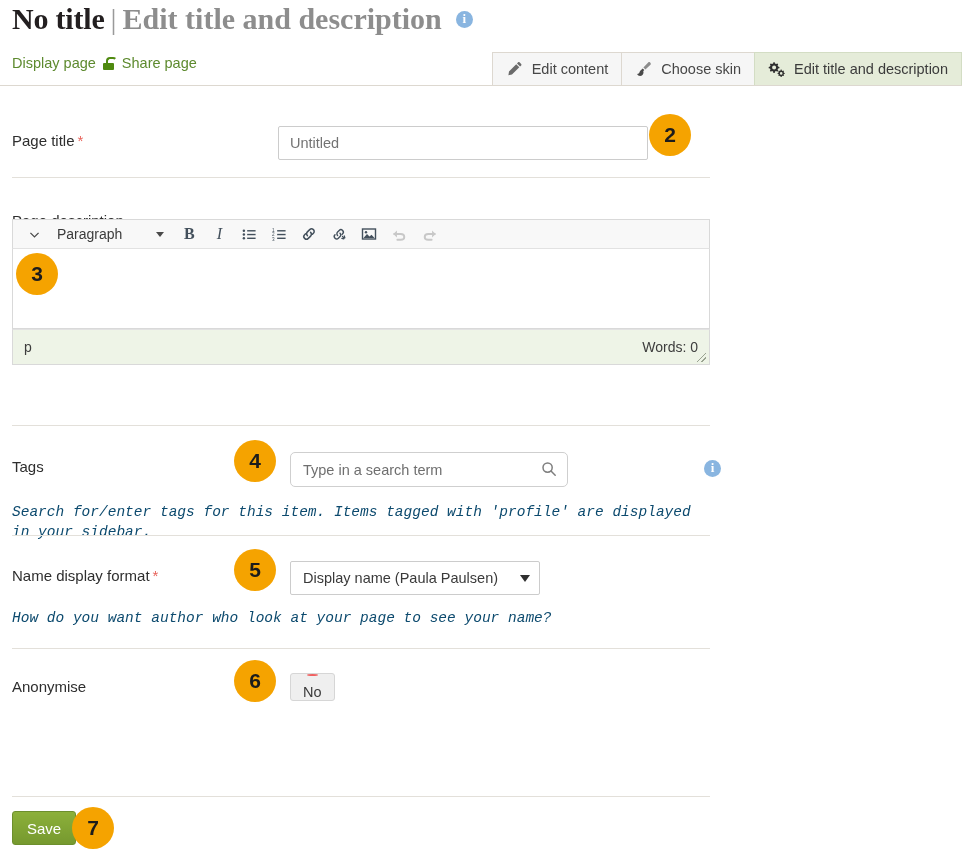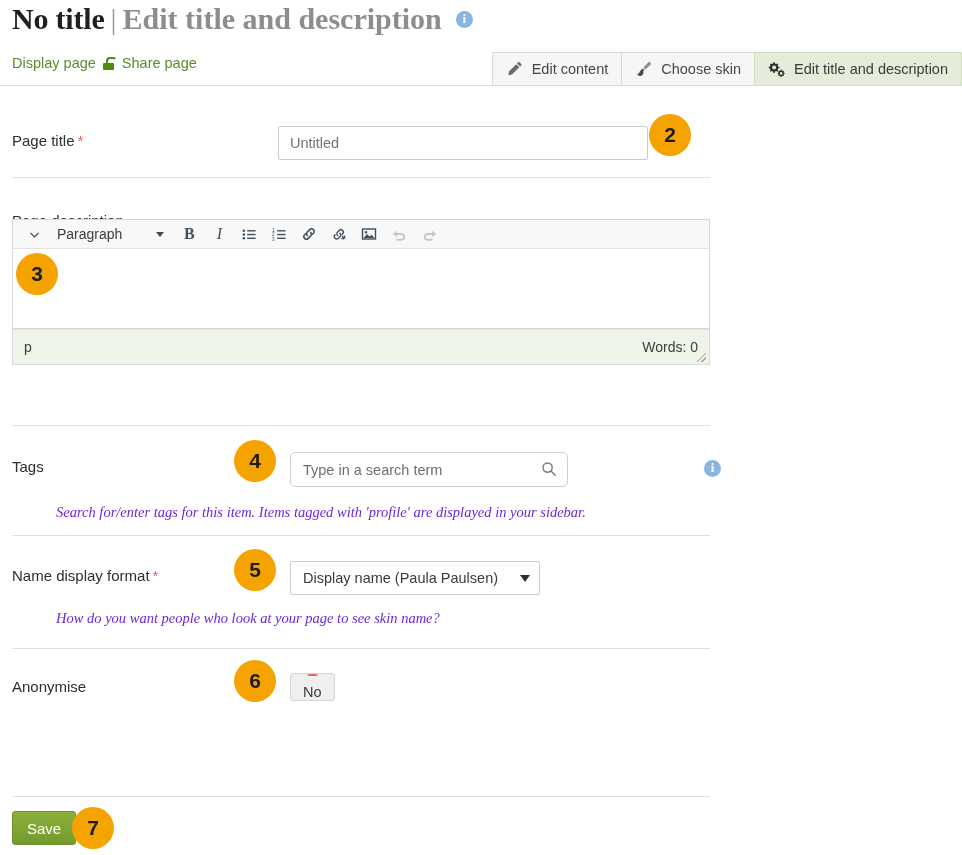--- a/index.html
+++ b/index.html
@@ -69,22 +69,22 @@
   .ticon{width:17px;height:16px;flex:0 0 auto;display:block;}
 
   
   .row{position:absolute;left:12px;width:698px;}
   .hr{position:absolute;left:12px;width:698px;height:1px;background:#e3e0da;}
   .label{
     font-size:15px;color:#2e2e2e;white-space:nowrap;
   }
   .req{color:#e8635b;margin-left:3px;}
   .help{
-    font-family:Liberation Serif, serif;
-    font-style:italic;font-size:14.5px;color:#6d28d9;line-height:20px;margin-left:44px;
+    font-family:Liberation Mono, monospace;
+    font-style:italic;font-size:14.5px;color:#0c4a6e;line-height:20px;
   }
 
   
   .tinput{
     box-sizing:border-box;height:34px;border:1px solid #cccccc;background:#fff;
     border-radius:2px;font-size:14.5px;color:#737373;padding:0 11px;
     font-family:"Liberation Sans",sans-serif;outline:none;
   }
   .tinput::placeholder{color:#8a8a8a;}
 
@@ -341,21 +341,21 @@
     <span class="label" style="position:absolute;left:0;top:6px;">
       <span>Name display format</span><span class="req">*</span>
     </span>
     <div class="sel" style="position:absolute;left:278px;top:0;">
       <span>Display name (Paula Paulsen)</span>
       <span class="caret"></span>
     </div>
   </div>
   <div class="badge" style="left:234px;top:549px;">5</div>
 
-  <div class="row help" style="top:608px;">How do you want people who look at your page to see skin name?</div>
+  <div class="row help" style="top:608px;">How do you want author who look at your page to see your name?</div>
 
   <div class="hr" style="top:648px;"></div>
 
   <div class="row" style="top:673px;">
     <span class="label" style="position:absolute;left:0;top:5px;">Anonymise</span>
     <div class="toggle" style="position:absolute;left:278px;top:0;flex-direction:column;">
       <span class="dot"></span>
       <span>No</span>
     </div>
   </div>

